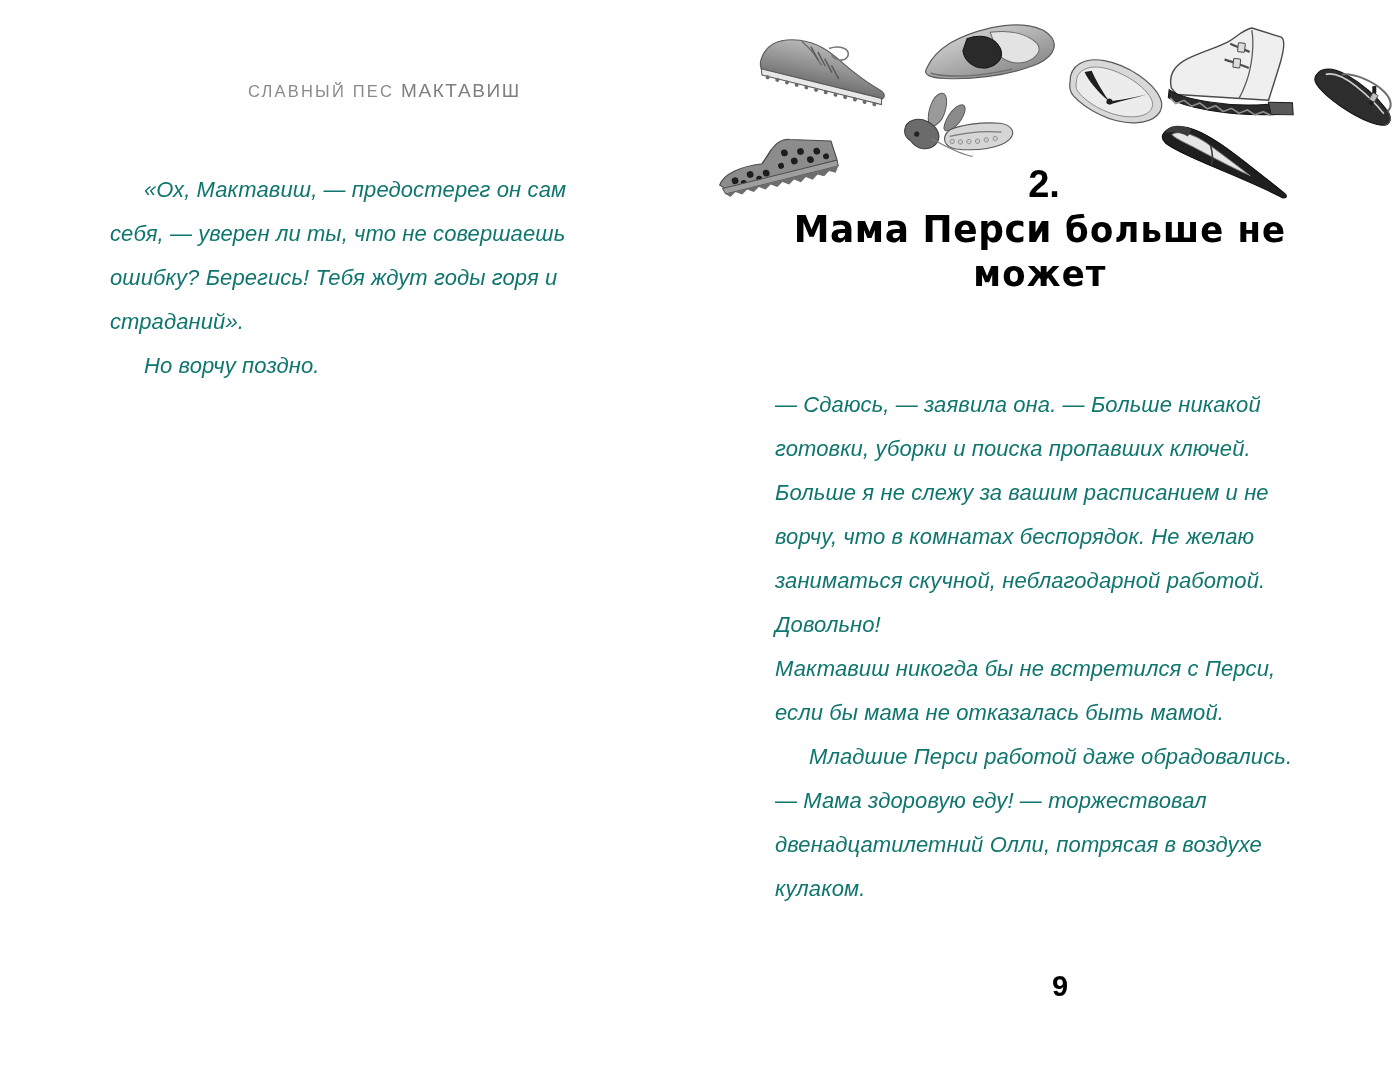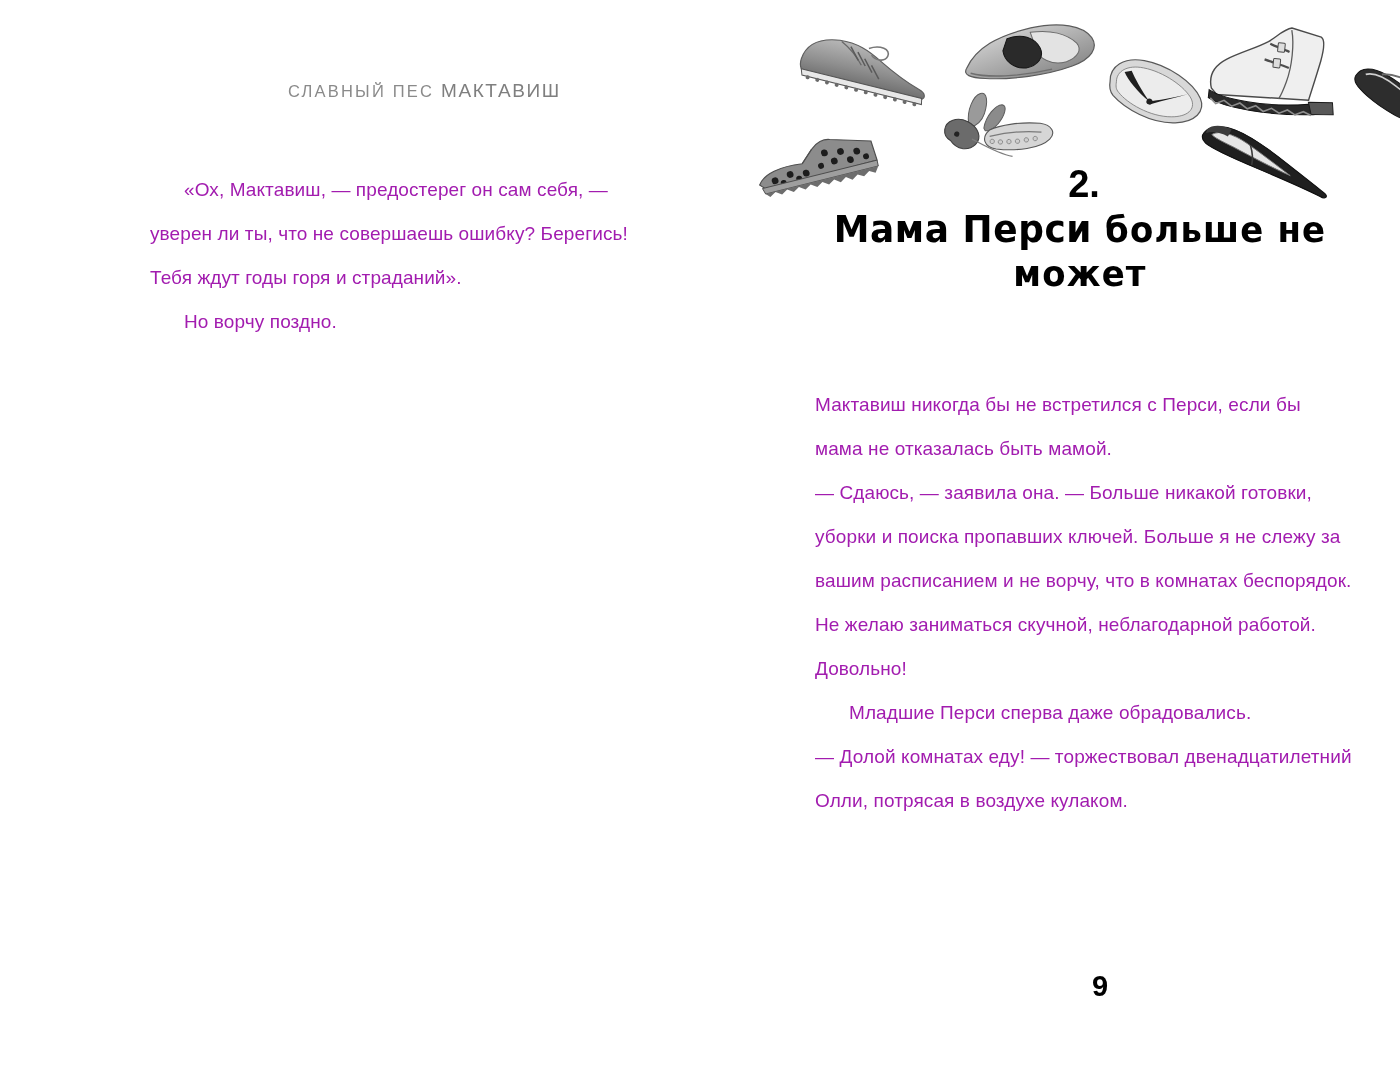--- a/index.html
+++ b/index.html
@@ -13,21 +13,20 @@
     position: relative;
     overflow: hidden;
     font-family: "Liberation Sans", sans-serif;
     color: #000000;
   }
 
   .page {
     position: absolute;
     inset: 0;
     background: #ffffff;
-    margin-left: 40px;
   }
 
   
   .running-head {
     position: absolute;
     left: 248px;
     top: 80px;
     font-size: 16.5px;
     letter-spacing: 2.2px;
     color: #8a8a8a;
@@ -50,26 +49,27 @@
   }
   .col-right {
     position: absolute;
     left: 775px;
     top: 383px;
     width: 538px;
   }
 
   .para {
     margin: 0;
-    font-size: 19px;
+    font-size: 22px;
     line-height: 44px;
-    color: #a21caf;
+    color: #0f766e;
     text-indent: 34px;
     font-weight: 400;
     letter-spacing: 0.1px;
+    font-style: italic;
   }
   .para.no-indent { text-indent: 0; }
   .para.dash-start { text-indent: 0; }
 
   
   .chapter-num {
     position: absolute;
     left: 775px;
     top: 163px;
     width: 538px;
@@ -272,21 +272,21 @@
     <p class="para">«Ох, Мактавиш, — предостерег он сам себя, — уверен ли ты, что не совершаешь ошибку? Берегись! Тебя ждут годы горя и страданий».</p>
     <p class="para">Но ворчу поздно.</p>
   </div>
 
   <div class="chapter-num">2.</div>
   <div class="chapter-title">
     <span class="lead-caps">Мама Перси </span><span>больше не может</span>
   </div>
 
   <div class="col-right">
+    <p class="para dash-start">— Сдаюсь, — заявила она. — Больше никакой готовки, уборки и поиска пропавших ключей. Больше я не слежу за вашим расписанием и не ворчу, что в комнатах беспорядок. Не желаю заниматься скучной, неблагодарной работой. Довольно!</p>
     <p class="para no-indent">Мактавиш никогда бы не встретился с Перси, если бы мама не отказалась быть мамой.</p>
-    <p class="para dash-start">— Сдаюсь, — заявила она. — Больше никакой готовки, уборки и поиска пропавших ключей. Больше я не слежу за вашим расписанием и не ворчу, что в комнатах беспорядок. Не желаю заниматься скучной, неблагодарной работой. Довольно!</p>
-    <p class="para">Младшие Перси сперва даже обрадовались.</p>
-    <p class="para dash-start">— Долой комнатах еду! — торжествовал двенадцатилетний Олли, потрясая в воздухе кулаком.</p>
+    <p class="para">Младшие Перси работой даже обрадовались.</p>
+    <p class="para dash-start">— Мама здоровую еду! — торжествовал двенадцатилетний Олли, потрясая в воздухе кулаком.</p>
   </div>
 
   <div class="page-number">9</div>
 
 </div>
 
 </body></html>

